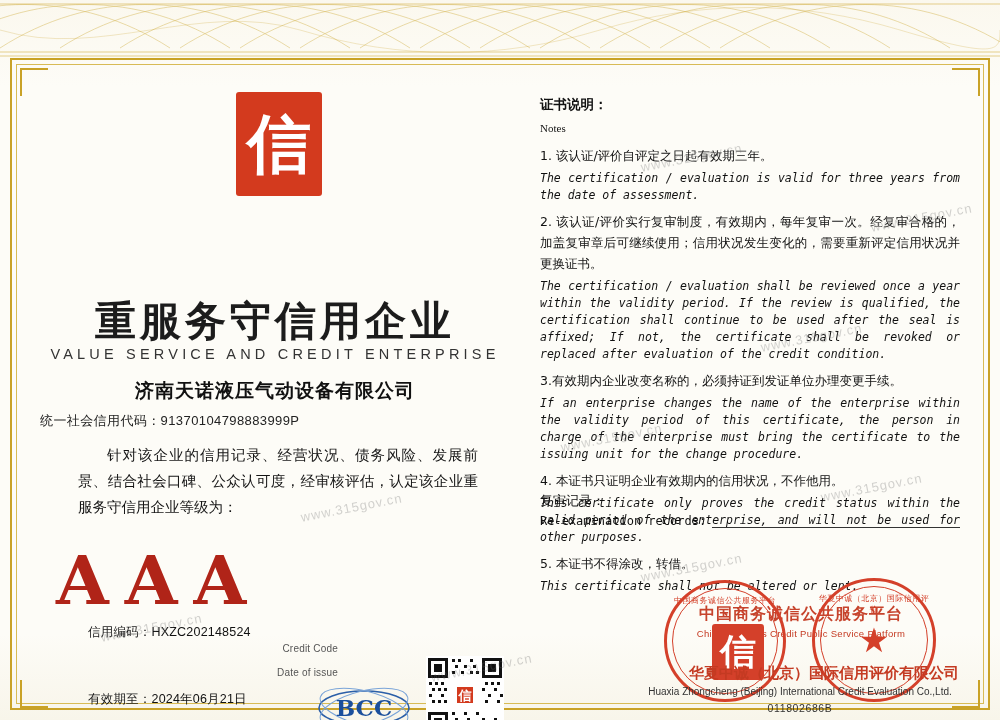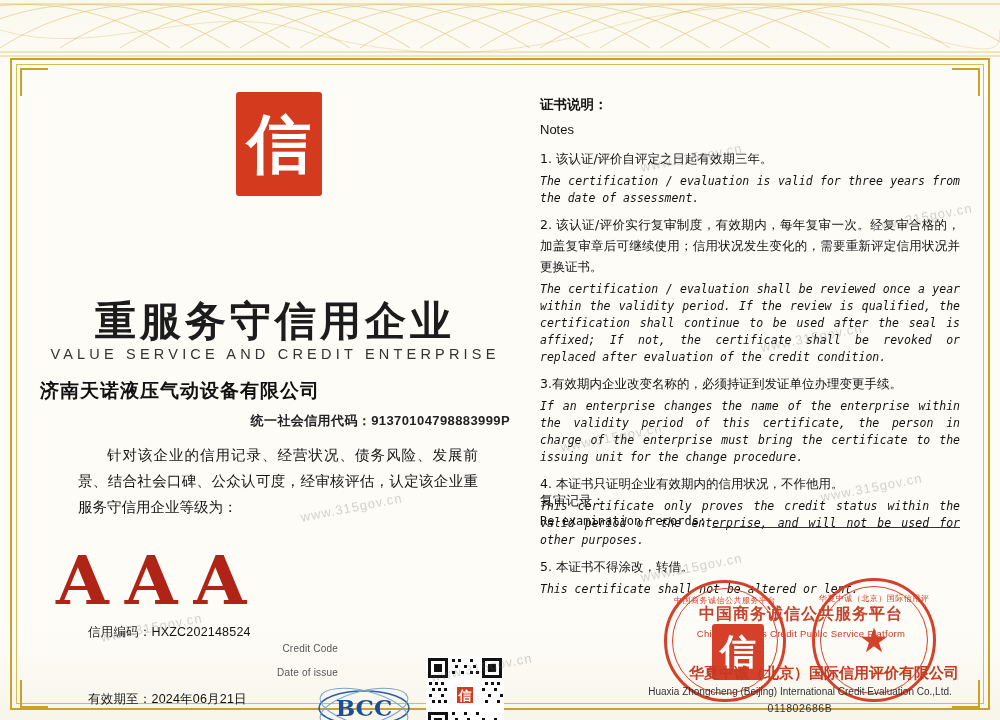--- a/index.html
+++ b/index.html
@@ -56,27 +56,27 @@
     position:absolute;left:0;top:210px;width:470px;text-align:center;
     font-family:"DejaVu Serif", serif;
     font-size:41px;font-weight:700;color:#1c1c1c;letter-spacing:4px;
     white-space:nowrap;
   }
   .title-en{
     position:absolute;left:0;top:262px;width:470px;text-align:center;
     font-size:14.5px;letter-spacing:4.2px;color:#333;
   }
   .company{
-    position:absolute;left:0;top:294px;width:470px;
+    position:absolute;left:0;top:294px;width:470px;text-align:center;
     font-family:"DejaVu Serif", serif;
     font-size:19px;font-weight:700;color:#111;letter-spacing:1px;
   }
   .uscc{
-    position:absolute;left:0;top:328px;width:470px;text-align:right;
-    font-size:13px;color:#222;letter-spacing:.4px;font-weight:bold;
+    position:absolute;left:0;top:328px;width:470px;text-align:left;
+    font-size:13px;color:#222;letter-spacing:.4px;
   }
   .body-cn{
     position:absolute;left:38px;top:358px;width:400px;
     font-size:14.5px;line-height:26px;color:#141414;
     text-align:justify;
     font-family:"DejaVu Sans", sans-serif;
   }
   .body-cn .indent{display:inline-block;width:28px;}
   .grade{
     position:absolute;left:0;top:456px;width:470px;text-align:left;
@@ -100,21 +100,21 @@
   }
   .qr{
     position:absolute;left:386px;top:572px;width:78px;height:78px;
   }
 
   
   .right{
     position:absolute;left:540px;top:96px;width:420px;
   }
   .notes-h-cn{font-size:13.5px;font-weight:700;color:#111;margin-bottom:8px;}
-  .notes-h-en{font-size:13px;color:#111;margin-bottom:11px;font-family:Liberation Sans, sans-serif;}
+  .notes-h-en{font-size:11px;color:#111;margin-bottom:11px;font-family:Liberation Serif, serif;}
   .n-cn{
     font-size:12.5px;color:#111;line-height:21px;margin-bottom:4px;
     font-family:"DejaVu Sans", sans-serif;text-align:justify;
   }
   .n-en{
     font-size:11.5px;color:#111;line-height:17px;margin-bottom:7px;
     font-family:"DejaVu Sans Mono", monospace;text-align:justify;font-style:italic;
   }
   .reexam{
     position:absolute;left:540px;top:492px;width:420px;

